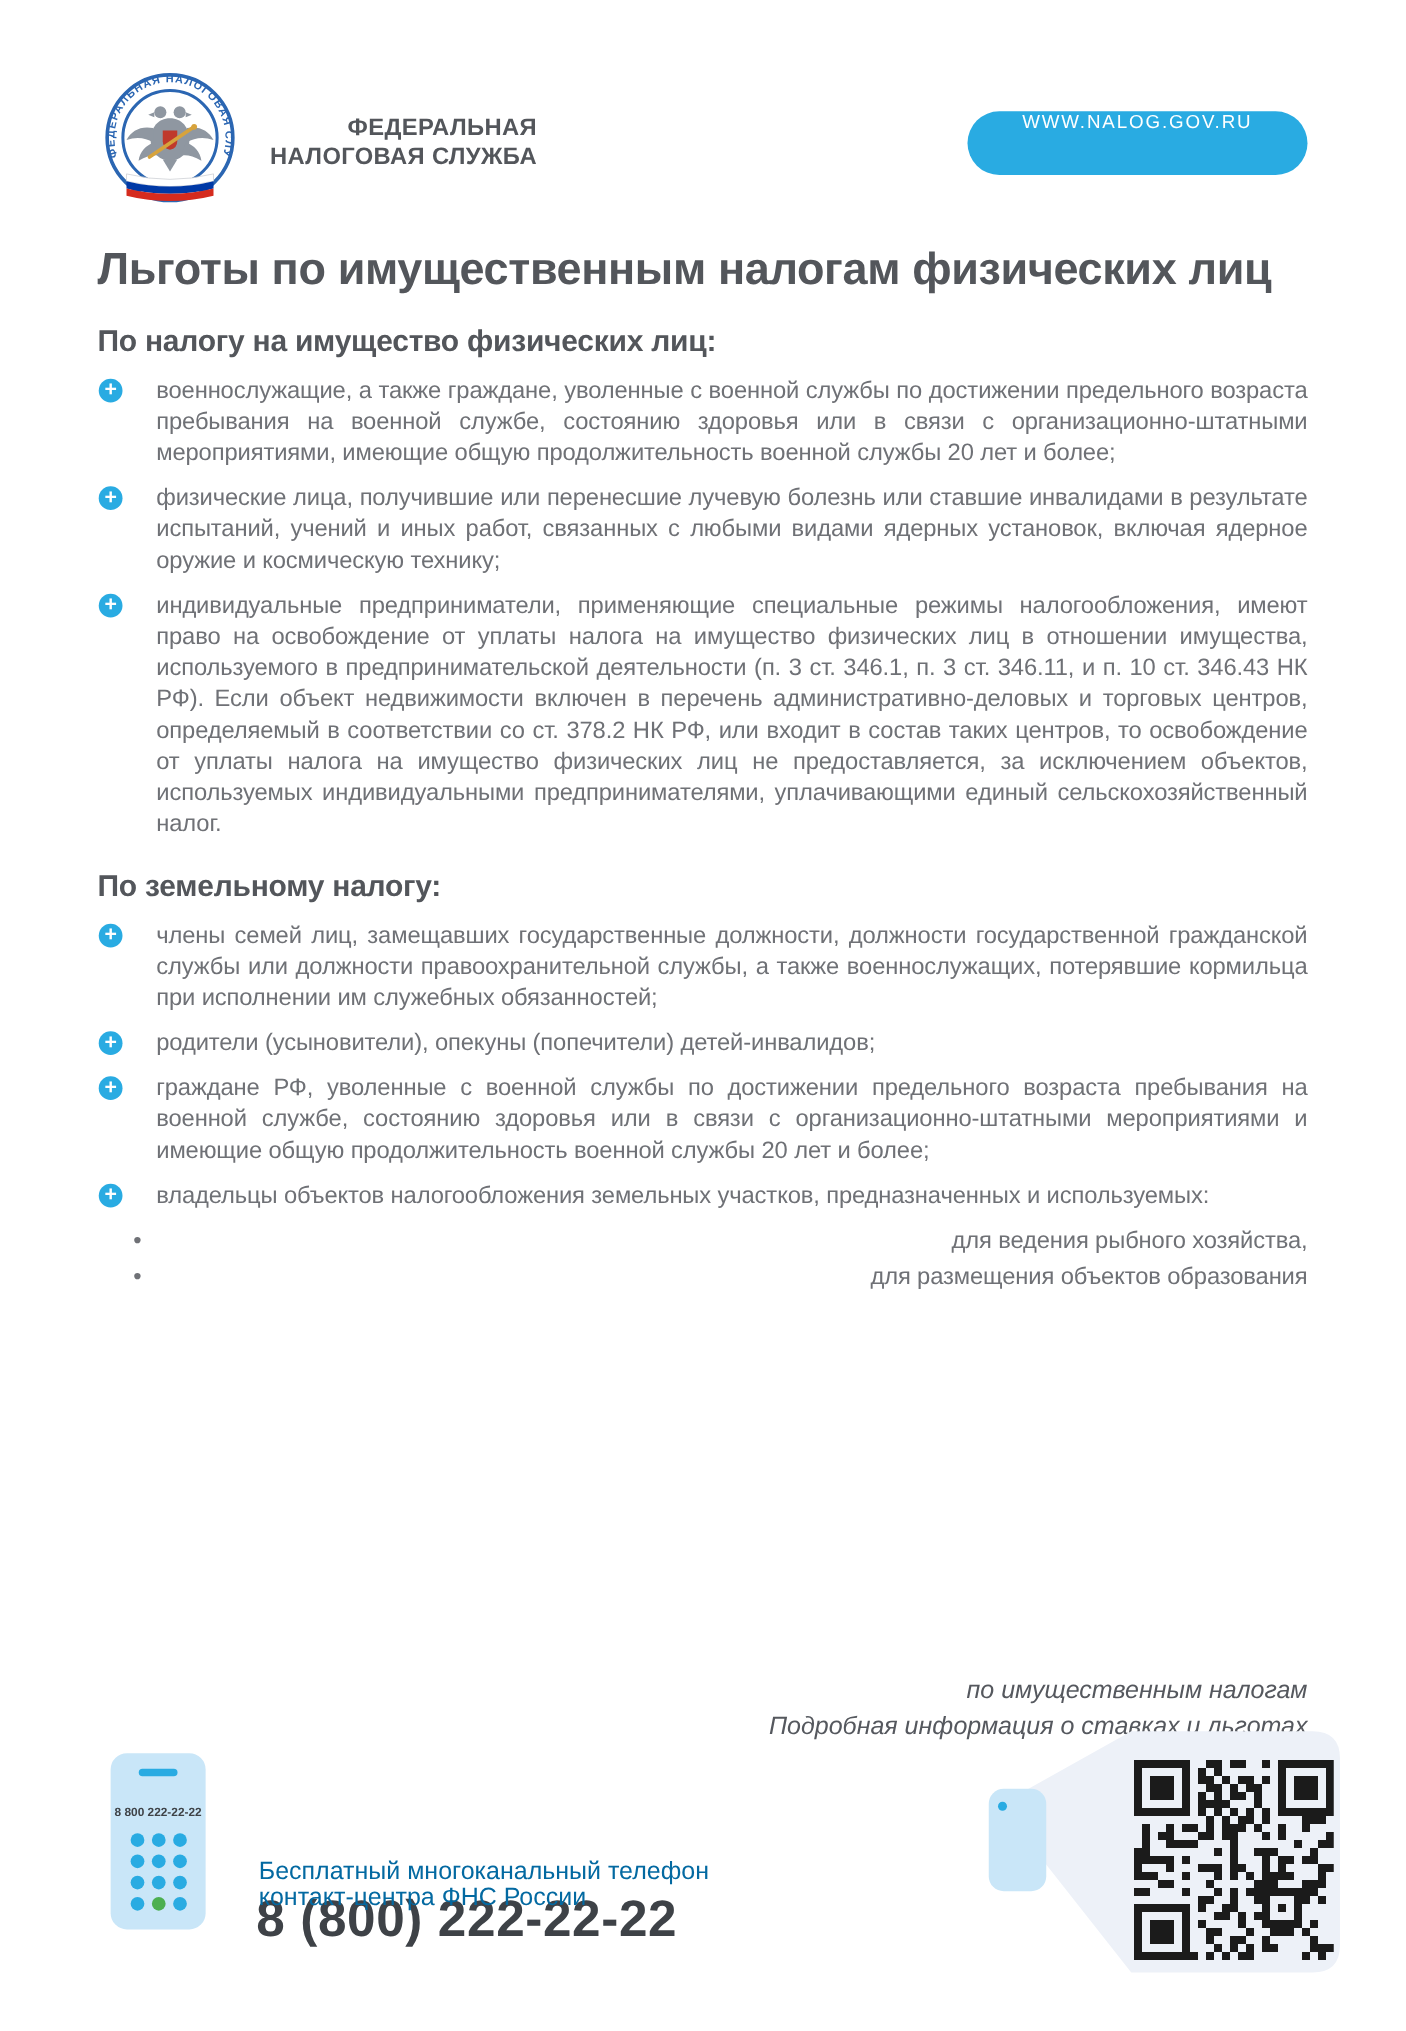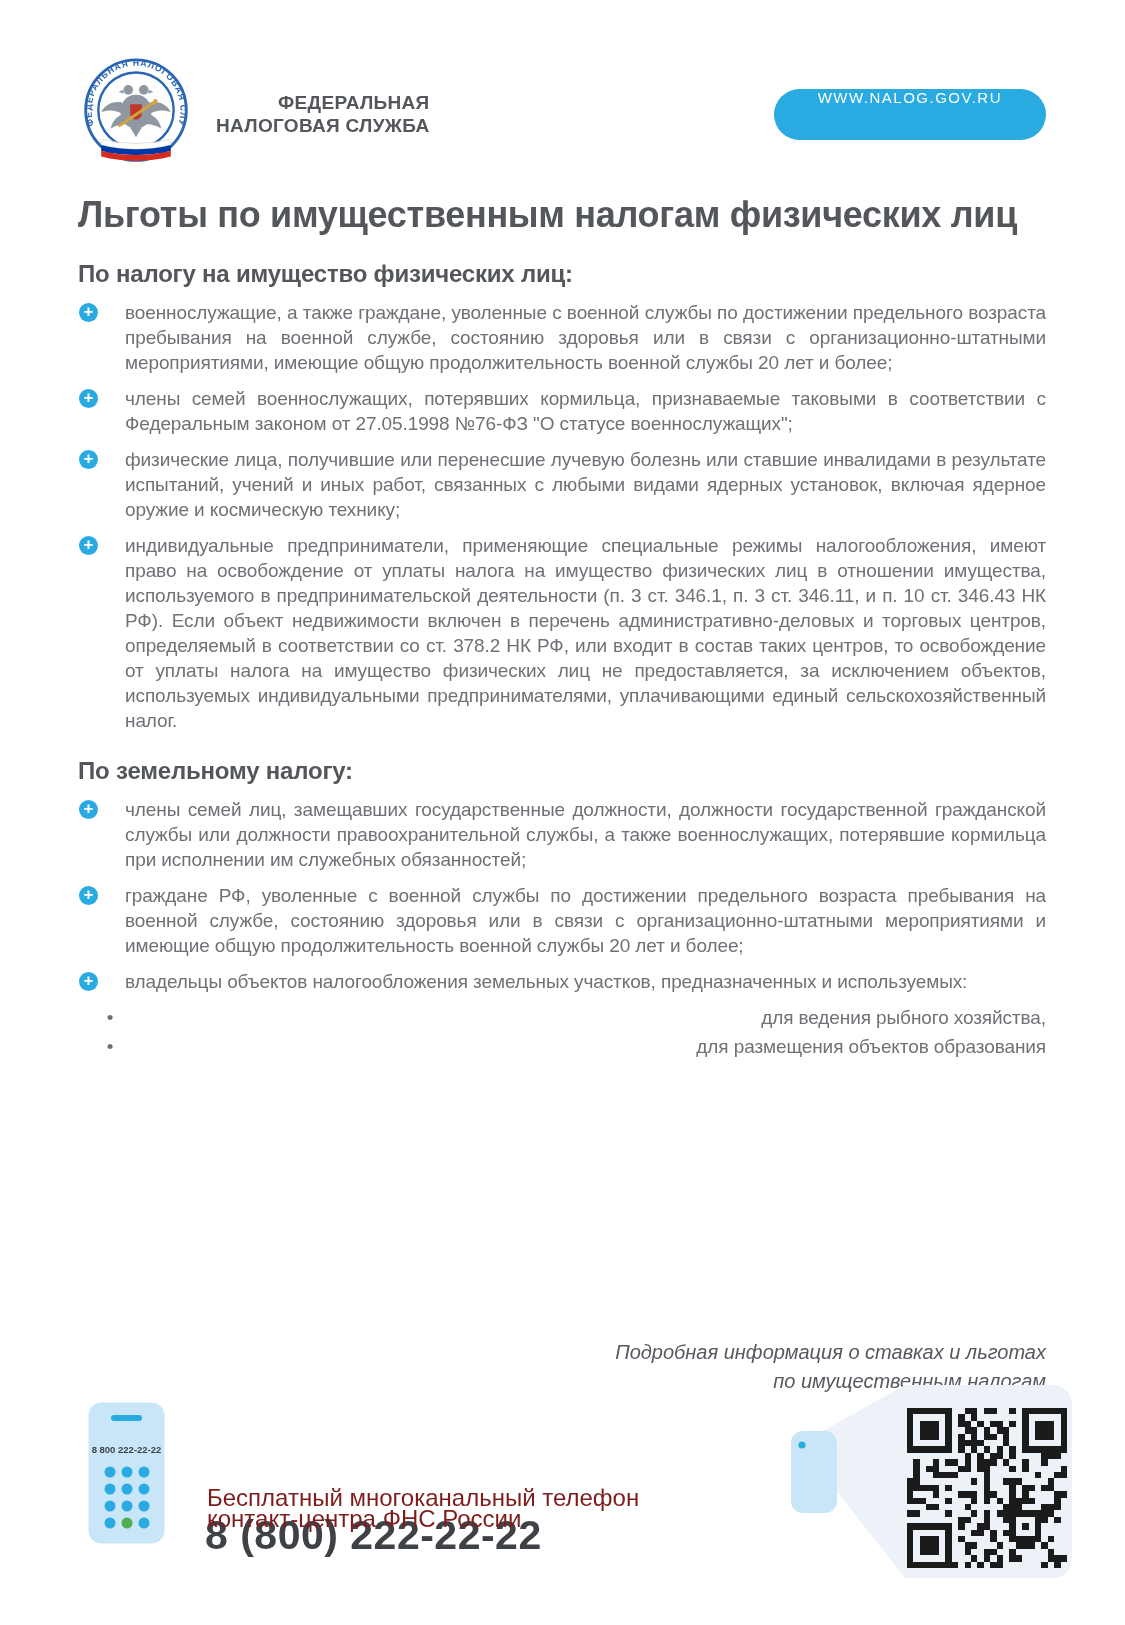--- a/index.html
+++ b/index.html
@@ -98,21 +98,21 @@
 
   
   .phone-icon{position:absolute;left:88px;top:1402px;width:77px;height:142px;}
   .phone-number{
     position:absolute;left:205px;top:1512px;
     font-size:41px;font-weight:bold;letter-spacing:0.5px;
     color:var(--number-text);
   }
   .phone-desc{
     position:absolute;left:207px;top:1487px;
-    font-size:24px;line-height:21px;color:#7f1d1d;
+    font-size:20px;line-height:21px;color:#0369a1;
   }
   .phone-desc span{display:block;}
 
   
   .qr-beam{position:absolute;left:760px;top:1368px;width:330px;height:225px;}
   .qr{position:absolute;left:907px;top:1408px;width:160px;height:160px;}
   .qr svg{display:block;width:100%;height:100%;}
 </style>
 </head>
 <body>
@@ -165,37 +165,37 @@
     <h1 class="page-title">Льготы по имущественным налогам физических лиц</h1>
 
     <section>
       <h2 class="section-heading">По налогу на имущество физических лиц:</h2>
       <div class="item">
         <span class="plus-bullet"></span>
         <p class="item-text">военнослужащие, а также граждане, уволенные с военной службы по достижении предельного возраста пребывания на военной службе, состоянию здоровья или в связи с организационно-штатными мероприятиями, имеющие общую продолжительность военной службы 20 лет и более;</p>
       </div>
       <div class="item">
         <span class="plus-bullet"></span>
-        <p class="item-text">члены семей военнослужащих, потерявших кормильца, признаваемые таковыми в соответствии с Федеральным законом от 27.05.1998 №76-ФЗ "О статусе военнослужащих";</p>
-      </div>
-      <div class="item">
-        <span class="plus-bullet"></span>
         <p class="item-text">физические лица, получившие или перенесшие лучевую болезнь или ставшие инвалидами в результате испытаний, учений и иных работ, связанных с любыми видами ядерных установок, включая ядерное оружие и космическую технику;</p>
       </div>
       <div class="item">
         <span class="plus-bullet"></span>
         <p class="item-text">индивидуальные предприниматели, применяющие специальные режимы налогообложения, имеют право на освобождение от уплаты налога на имущество физических лиц в отношении имущества, используемого в предпринимательской деятельности (п. 3 ст. 346.1, п. 3 ст. 346.11, и п. 10 ст. 346.43 НК РФ). Если объект недвижимости включен в перечень административно-деловых и торговых центров, определяемый в соответствии со ст. 378.2 НК РФ, или входит в состав таких центров, то освобождение от уплаты налога на имущество физических лиц не предоставляется, за исключением объектов, используемых индивидуальными предпринимателями, уплачивающими единый сельскохозяйственный налог.</p>
       </div>
     </section>
 
     <section>
       <h2 class="section-heading">По земельному налогу:</h2>
       <div class="item">
         <span class="plus-bullet"></span>
         <p class="item-text">члены семей лиц, замещавших государственные должности, должности государственной гражданской службы или должности правоохранительной службы, а также военнослужащих, потерявшие кормильца при исполнении им служебных обязанностей;</p>
+      </div>
+      <div class="item">
+        <span class="plus-bullet"></span>
+        <p class="item-text">родители (усыновители), опекуны (попечители) детей-инвалидов;</p>
       </div>
       <div class="item">
         <span class="plus-bullet"></span>
         <p class="item-text">граждане РФ, уволенные с военной службы по достижении предельного возраста пребывания на военной службе, состоянию здоровья или в связи с организационно-штатными мероприятиями и имеющие общую продолжительность военной службы 20 лет и более;</p>
       </div>
       <div class="item">
         <span class="plus-bullet"></span>
         <p class="item-text">владельцы объектов налогообложения земельных участков, предназначенных и используемых:</p>
       </div>
       <div class="subitem">
@@ -203,22 +203,22 @@
         <p class="item-text">для ведения рыбного хозяйства,</p>
       </div>
       <div class="subitem">
         <span class="dot-bullet">•</span>
         <p class="item-text">для размещения объектов образования</p>
       </div>
     </section>
   </div>
 
   <div class="note">
+    <div>по имущественным налогам</div>
     <div>Подробная информация о ставках и льготах</div>
-    <div>по имущественным налогам</div>
   </div>
 
   <svg class="phone-icon" viewBox="0 0 77 142" aria-hidden="true">
     <rect x="0.5" y="0.5" width="76" height="141" rx="13" style="fill:var(--phone-icon-bg)"></rect>
     <rect x="23" y="13" width="31" height="6" rx="3" style="fill:var(--accent)"></rect>
     <text x="38.5" y="51" text-anchor="middle" font-size="9.5" font-weight="bold" style="fill:var(--number-text)" font-family="Liberation Sans, sans-serif">8 800 222-22-22</text>
     <g>
       <circle cx="22" cy="70" r="5.5" style="fill:var(--accent)"></circle>
         <circle cx="39" cy="70" r="5.5" style="fill:var(--accent)"></circle>
         <circle cx="56" cy="70" r="5.5" style="fill:var(--accent)"></circle>

